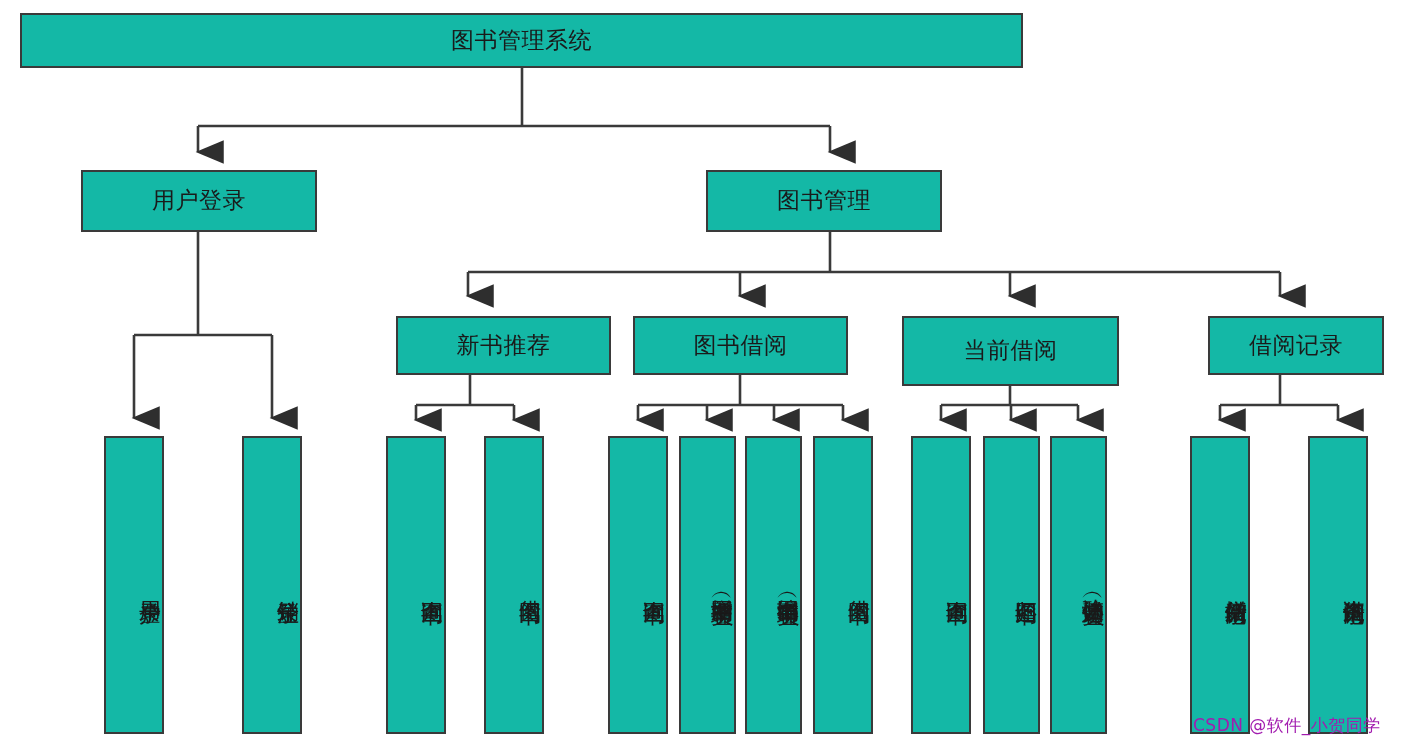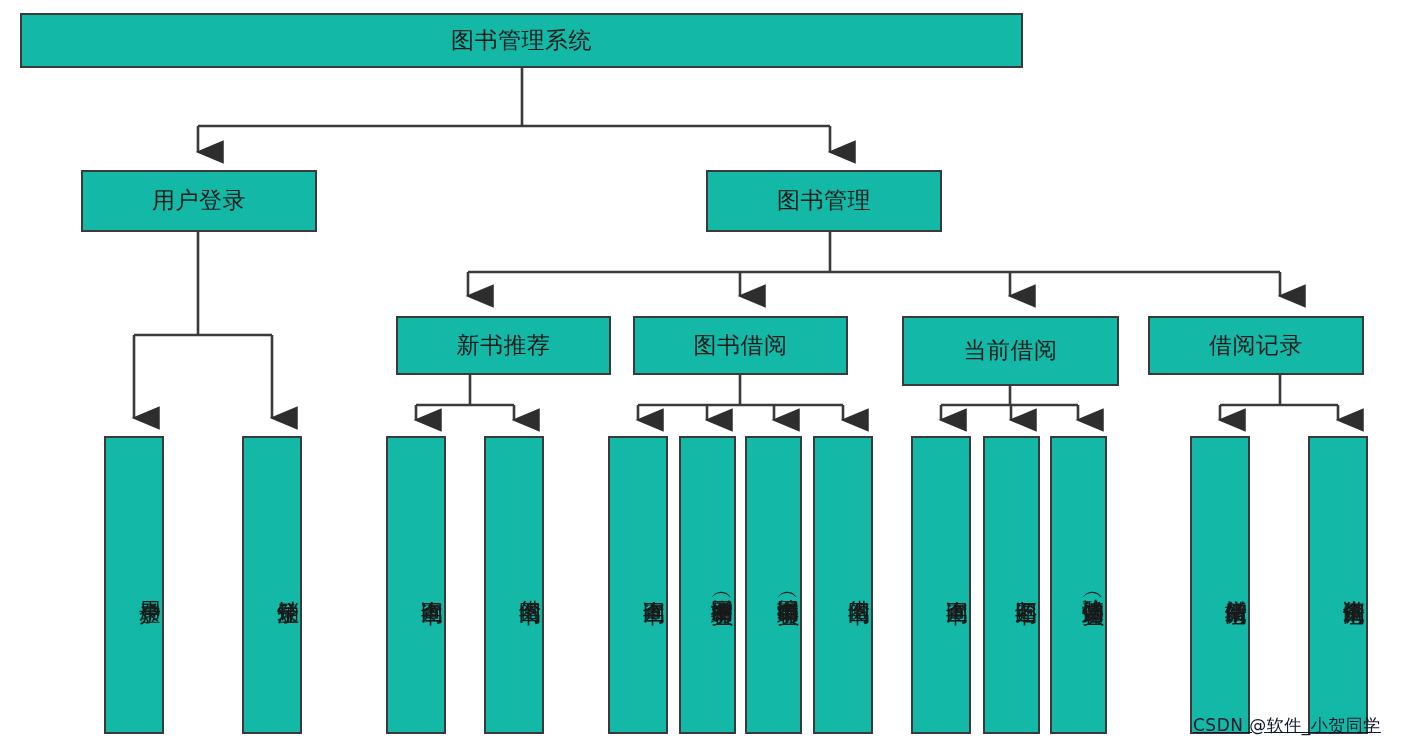--- a/index.html
+++ b/index.html
@@ -54,25 +54,24 @@
     justify-content: center;
   }
   .node.v .vtext {
     writing-mode: vertical-rl;
     text-orientation: upright;
     display: block;
   }
   .watermark {
     position: absolute;
     font-size: 17px;
-    color: #0f172a;
+    color: #a21caf;
     letter-spacing: 0.5px;
     white-space: nowrap;
     user-select: none;
-    text-decoration: underline;
   }
 </style>
 </head>
 <body>
 
 <div id="canvas">
 
   <svg id="wires" viewBox="0 0 1405 747" xmlns="http://www.w3.org/2000/svg">
     <defs>
       <marker id="arw" viewBox="0 0 10 12" refX="5" refY="11" markerWidth="9" markerHeight="11" orient="auto-start-reverse">
@@ -136,21 +135,21 @@
 
   <div class="node h" style="left:363px;top:316px;width:215px;height:59px;margin-left:33px;">
     <span>新书推荐</span>
   </div>
   <div class="node h" style="left:633px;top:316px;width:215px;height:59px;">
     <span>图书借阅</span>
   </div>
   <div class="node h" style="left:902px;top:316px;width:217px;height:70px;">
     <span>当前借阅</span>
   </div>
-  <div class="node h" style="left:1148px;top:316px;width:216px;height:59px;">
+  <div class="node h" style="left:1208px;top:316px;width:176px;height:59px;">
     <span>借阅记录</span>
   </div>
 
   <div class="node v" style="left:104px;top:436px;width:60px;height:298px;">
     <span class="vtext">用户登录</span>
   </div>
   <div class="node v" style="left:242px;top:436px;width:60px;height:298px;">
     <span class="vtext">注销登录</span>
   </div>
   <div class="node v" style="left:386px;top:436px;width:60px;height:298px;">

